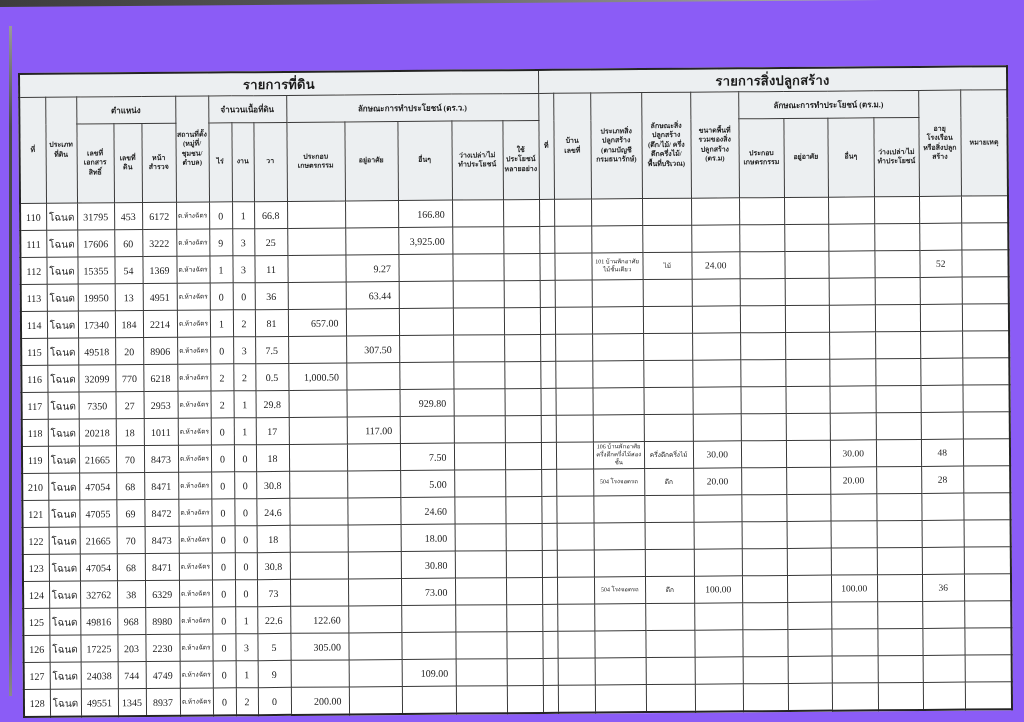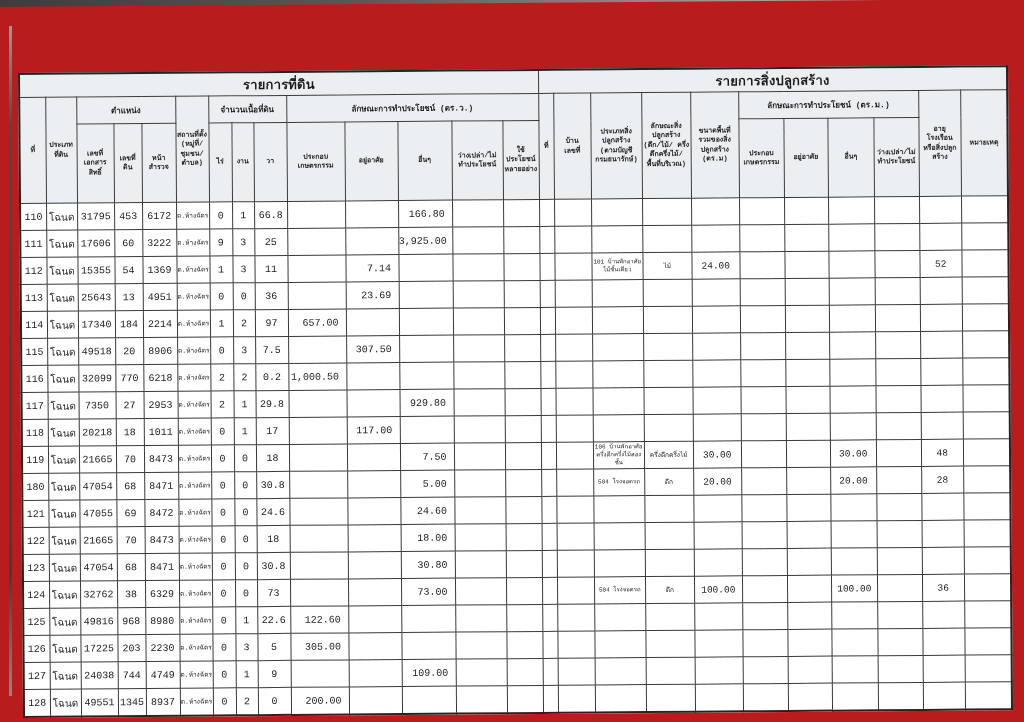--- a/index.html
+++ b/index.html
@@ -1,17 +1,17 @@
 <!DOCTYPE html>
 <html><head>
 <meta charset="utf-8">
 <style>
   html,body{margin:0;padding:0;background:#ffffff;}
-  .scene{position:relative;width:1024px;height:722px;background:#b91c1c;overflow:hidden;
-         font-family:Liberation Mono, monospace;color:#1b1b1b;}
+  .scene{position:relative;width:1024px;height:722px;background:#8b5cf6;overflow:hidden;
+         font-family:Liberation Serif, serif;color:#1b1b1b;}
   .scan-top{position:absolute;top:-3px;left:-8px;width:1045px;height:10px;
             background:linear-gradient(90deg,#3c3c3c,#585858 35%,#8f8f8f 65%,#c2c2c2 92%,#d8d8d8);
             transform:rotate(-0.45deg);transform-origin:left center;}
   .scan-left{position:absolute;left:9px;top:26px;width:3px;height:670px;
              background:linear-gradient(180deg,#9a9a9a,#4a4a4a 15%,#3e3e3e 82%,#8a8a8a);}
   .sheet{position:absolute;left:18px;top:73px;transform:rotate(-0.45deg);transform-origin:top left;}
   table{border-collapse:collapse;table-layout:fixed;width:988px;background:#fff;border:2px solid #242424;}
   th,td{border:1px solid #3a3a3a;overflow:hidden;padding:0;vertical-align:middle;text-align:center;}
   thead th{background:#eceff1;font-weight:bold;}
   .t-title{font-size:13px;height:22px;letter-spacing:.2px;}
@@ -191,50 +191,50 @@
             <td>112</td>
             <td class="deed">โฉนด</td>
             <td>15355</td>
             <td>54</td>
             <td>1369</td>
             <td class="loc">ต.ห้างฉัตร</td>
             <td>1</td>
             <td>3</td>
             <td>11</td>
             <td class="num"></td>
-            <td class="num">7.14</td>
+            <td class="num">9.27</td>
             <td class="num"></td>
             <td class="num"></td>
             <td></td>
             <td></td>
             <td></td>
             <td class="btype pre">101 บ้านพักอาศัย
 ไม้ชั้นเดียว</td>
             <td class="bchar">ไม้</td>
             <td class="bnum">24.00</td>
             <td class="bnum"></td>
             <td class="bnum"></td>
             <td class="bnum"></td>
             <td class="bnum"></td>
             <td class="bnum">52</td>
             <td></td>
           </tr>
 
           <tr>
             <td>113</td>
             <td class="deed">โฉนด</td>
-            <td>25643</td>
+            <td>19950</td>
             <td>13</td>
             <td>4951</td>
             <td class="loc">ต.ห้างฉัตร</td>
             <td>0</td>
             <td>0</td>
             <td>36</td>
             <td class="num"></td>
-            <td class="num">23.69</td>
+            <td class="num">63.44</td>
             <td class="num"></td>
             <td class="num"></td>
             <td></td>
             <td></td>
             <td></td>
             <td class="btype pre"></td>
             <td class="bchar"></td>
             <td class="bnum"></td>
             <td class="bnum"></td>
             <td class="bnum"></td>
@@ -246,21 +246,21 @@
 
           <tr>
             <td>114</td>
             <td class="deed">โฉนด</td>
             <td>17340</td>
             <td>184</td>
             <td>2214</td>
             <td class="loc">ต.ห้างฉัตร</td>
             <td>1</td>
             <td>2</td>
-            <td>97</td>
+            <td>81</td>
             <td class="num">657.00</td>
             <td class="num"></td>
             <td class="num"></td>
             <td class="num"></td>
             <td></td>
             <td></td>
             <td></td>
             <td class="btype pre"></td>
             <td class="bchar"></td>
             <td class="bnum"></td>
@@ -302,21 +302,21 @@
 
           <tr>
             <td>116</td>
             <td class="deed">โฉนด</td>
             <td>32099</td>
             <td>770</td>
             <td>6218</td>
             <td class="loc">ต.ห้างฉัตร</td>
             <td>2</td>
             <td>2</td>
-            <td>0.2</td>
+            <td>0.5</td>
             <td class="num">1,000.50</td>
             <td class="num"></td>
             <td class="num"></td>
             <td class="num"></td>
             <td></td>
             <td></td>
             <td></td>
             <td class="btype pre"></td>
             <td class="bchar"></td>
             <td class="bnum"></td>
@@ -408,21 +408,21 @@
             <td class="bnum">30.00</td>
             <td class="bnum"></td>
             <td class="bnum"></td>
             <td class="bnum">30.00</td>
             <td class="bnum"></td>
             <td class="bnum">48</td>
             <td></td>
           </tr>
 
           <tr>
-            <td>180</td>
+            <td>210</td>
             <td class="deed">โฉนด</td>
             <td>47054</td>
             <td>68</td>
             <td>8471</td>
             <td class="loc">ต.ห้างฉัตร</td>
             <td>0</td>
             <td>0</td>
             <td>30.8</td>
             <td class="num"></td>
             <td class="num"></td>

